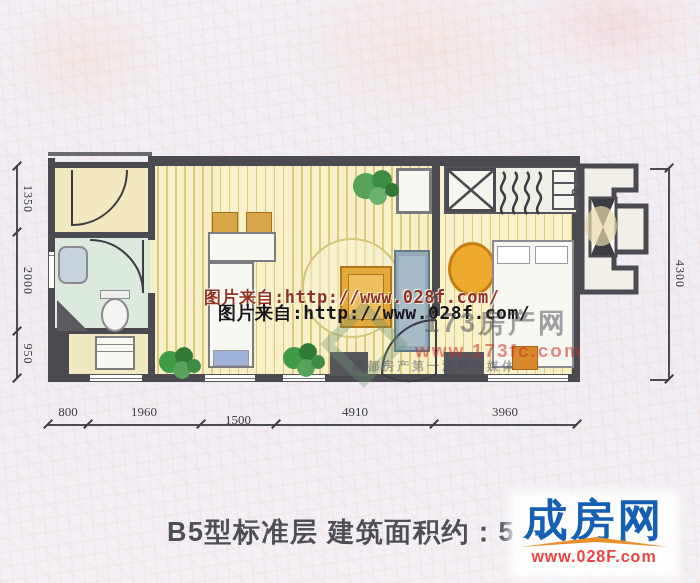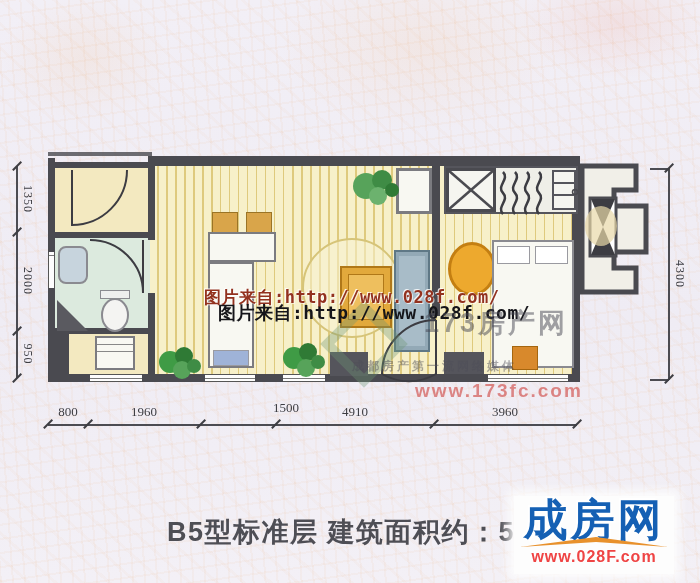--- a/index.html
+++ b/index.html
@@ -33,21 +33,21 @@
   .dim-line-h{height:1.5px;background:#4c4c52;}
   .dim-line-v{width:1.5px;background:#4c4c52;}
   .tick{width:12px;height:1.8px;background:#3d3d42;transform:rotate(-45deg);transform-origin:center;}
   .vtext{writing-mode:vertical-rl;letter-spacing:1px;}
   .wm1{font-family:"DejaVu Sans Mono","Liberation Mono",monospace;font-weight:bold;
        font-size:17px;color:#93321f;letter-spacing:.5px;white-space:nowrap;
        text-shadow:-1px -1px 0 rgba(255,255,255,.85),1px 1px 0 rgba(255,255,255,.7);}
   .wm2{font-family:"DejaVu Sans Mono","Liberation Mono",monospace;font-weight:bold;
        font-size:18px;color:#15151a;letter-spacing:.5px;white-space:nowrap;}
   .agency-name{font-size:27px;font-weight:bold;color:rgba(70,70,82,.5);letter-spacing:3px;white-space:nowrap;}
-  .agency-url{font-size:19px;font-weight:bold;color:rgba(203,48,42,.55);letter-spacing:2px;white-space:nowrap;margin-top:40px;}
+  .agency-url{font-size:19px;font-weight:bold;color:rgba(203,48,42,.55);letter-spacing:2px;white-space:nowrap;}
   .agency-slogan{font-size:12px;font-weight:bold;color:rgba(78,78,88,.48);letter-spacing:3px;white-space:nowrap;}
   .caption{font-size:27px;font-weight:bold;color:#4e4e55;letter-spacing:1.5px;white-space:nowrap;}
   .caption sup{font-size:13px;}
   .logo-box{background:#fdfdfd;box-shadow:0 0 10px 6px rgba(253,253,253,.9);text-align:center;}
   .logo-name{font-size:44px;font-weight:900;color:#1560b4;letter-spacing:3px;line-height:1;
        text-shadow:0 0 2px #fff,2px 2px 0 rgba(255,255,255,.9),-2px -2px 0 rgba(255,255,255,.9);}
   .logo-url{font-size:16px;font-weight:bold;color:#ef4444;letter-spacing:1px;}
   .pillow{background:#fff;border:1px solid #9a9aa0;box-sizing:border-box;}
 </style>
 </head>
@@ -168,21 +168,21 @@
 
   <div class="abs dim-line-h" style="left:48px;top:424px;width:529px;"></div>
   <div class="abs tick" style="left:42px;top:423px;"></div>
   <div class="abs tick" style="left:82px;top:423px;"></div>
   <div class="abs tick" style="left:195px;top:423px;"></div>
   <div class="abs tick" style="left:270px;top:423px;"></div>
   <div class="abs tick" style="left:428px;top:423px;"></div>
   <div class="abs tick" style="left:571px;top:423px;"></div>
   <div class="abs dim-text" style="left:68px;top:404px;transform:translateX(-50%);">800</div>
   <div class="abs dim-text" style="left:144px;top:404px;transform:translateX(-50%);">1960</div>
-  <div class="abs dim-text" style="left:238px;top:400px;transform:translateX(-50%);margin-left:48px;">1500</div>
+  <div class="abs dim-text" style="left:238px;top:412px;transform:translateX(-50%);">1500</div>
   <div class="abs dim-text" style="left:355px;top:404px;transform:translateX(-50%);">4910</div>
   <div class="abs dim-text" style="left:505px;top:404px;transform:translateX(-50%);">3960</div>
 
   <div class="abs dim-line-v" style="left:16px;top:166px;height:212px;"></div>
   <div class="abs tick" style="left:11px;top:165px;"></div>
   <div class="abs tick" style="left:11px;top:231px;"></div>
   <div class="abs tick" style="left:11px;top:330px;"></div>
   <div class="abs tick" style="left:11px;top:377px;"></div>
   <div class="abs dim-text vtext" style="left:20px;top:199px;transform:translateY(-50%);font-size:12px;">1350</div>
   <div class="abs dim-text vtext" style="left:20px;top:281px;transform:translateY(-50%);font-size:12px;">2000</div>

